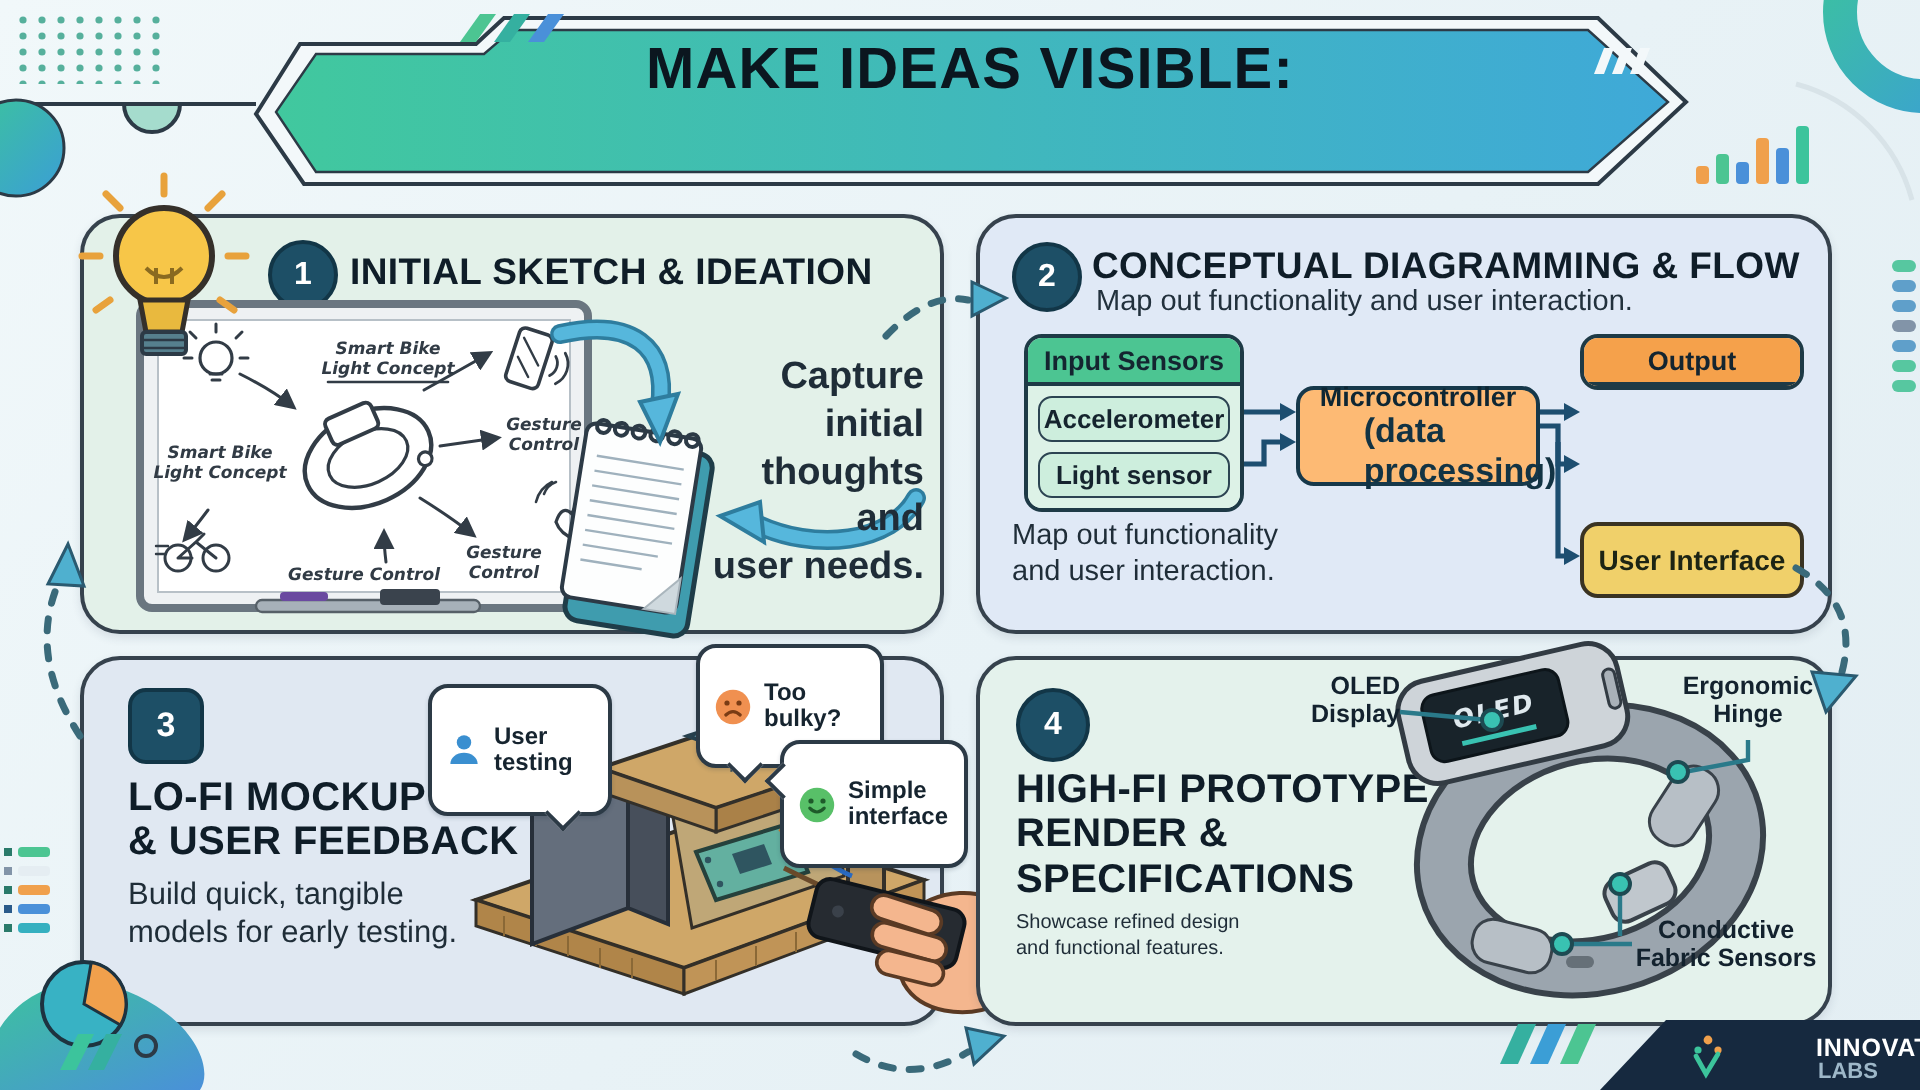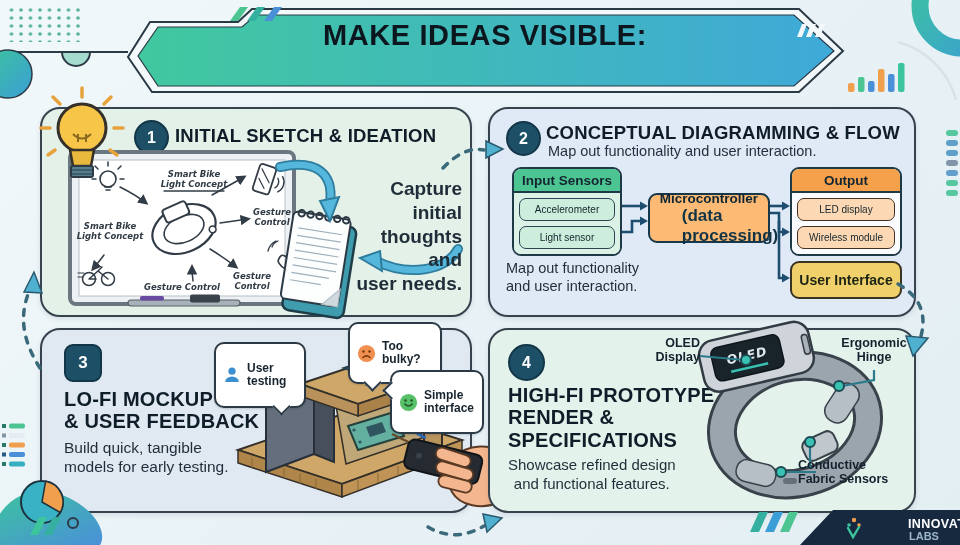--- a/index.html
+++ b/index.html
@@ -21,21 +21,21 @@
   .pre{white-space:pre-line;}
   .hdr-text{position:absolute;left:170px;top:19px;width:630px;text-align:center;z-index:4;color:#0b161f;}
   .hdr-title{font-size:29px;font-weight:800;letter-spacing:.6px;}
   .hdr-sub{font-size:19.5px;font-weight:800;margin-top:1px;letter-spacing:.2px;}
   
   .flow-group{position:absolute;border:2px solid #1e3a46;border-radius:9px;overflow:hidden;background:#fff;}
   .flow-head{height:22px;display:flex;align-items:center;justify-content:center;
              font-weight:700;font-size:13.5px;color:#142530;border-bottom:2px solid #1e3a46;}
   .flow-body{padding:5px 5px;display:flex;flex-direction:column;gap:5px;}
   .flow-item{height:21px;border:1.8px solid #2c4452;border-radius:7px;display:flex;align-items:center;
-             justify-content:center;font-size:10px;font-weight:400;color:#15242e;}
+             justify-content:center;font-size:13px;font-weight:700;color:#15242e;}
   .node{position:absolute;border-radius:9px;display:flex;flex-direction:column;align-items:center;justify-content:center;}
   
   .bubble{position:absolute;background:#fff;border:2px solid #2c3a46;border-radius:10px;
           display:flex;align-items:center;gap:6px;padding:12px 7px;z-index:3;box-shadow:0 1px 2px rgba(30,50,70,.2);}
   .bubble-text{font-size:12px;font-weight:800;color:#16242f;line-height:1.12;white-space:pre-line;}
   .tail{position:absolute;width:11px;height:11px;background:#fff;border-left:2px solid #2c3a46;border-bottom:2px solid #2c3a46;}
   .callout{position:absolute;font-size:12.5px;font-weight:800;color:#13222e;line-height:1.15;white-space:pre-line;z-index:3;}
   .brand{position:absolute;z-index:7;color:#fff;font-weight:800;margin-left:40px;}
 </style>
 </head>
@@ -260,24 +260,20 @@
       </div>
     </div>
 
     <div class="node" style="left:158px;top:84px;width:118px;height:46px;background:#fdba74;border:2.2px solid #16384a;">
       <div style="font-size:13.5px;font-weight:800;color:#0e2633;">Microcontroller</div>
       <div style="font-size:17px;font-weight:600;color:#123344;margin-left:42px;">(data processing)</div>
     </div>
 
     <div class="flow-group" style="left:300px;top:58px;width:108px;">
       <div class="flow-head" style="background:#f5a14b;">Output</div>
-      <div class="flow-body" style="background:#fafcfd;">
-        <div class="flow-item" style="background:#fcd9b4;border-color:#433122;">LED display</div>
-        <div class="flow-item" style="background:#fcd9b4;border-color:#433122;">Wireless module</div>
-      </div>
     </div>
 
     <div class="node" style="left:300px;top:152px;width:108px;height:34px;background:#f0d06a;border:2.2px solid #3a3322;">
       <div style="font-size:14px;font-weight:800;color:#1c2414;">User Interface</div>
     </div>
 
     <div class="caption" style="left:16px;top:150px;font-size:14.5px;font-weight:500;">Map out functionality
 and user interaction.</div>
   </div>
 
@@ -373,21 +369,21 @@
 interface</div>
       <div class="tail" style="left:-7px;top:12px;transform:rotate(45deg);"></div>
     </div>
   </div>
 
   <div class="panel p4">
     <div class="badge circle" style="left:18px;top:14px;width:33px;height:33px;">4</div>
     <div class="ptitle pre" style="left:18px;top:54px;font-size:20px;line-height:1.12;">HIGH-FI PROTOTYPE
 RENDER &amp;
 SPECIFICATIONS</div>
-    <div class="caption" style="left:18px;top:126px;font-size:15px;font-weight:500;text-align:center;">Showcase refined design
+    <div class="caption" style="left:18px;top:126px;font-size:10px;font-weight:500;">Showcase refined design
 and functional features.</div>
 
     <svg class="abs" style="left:0;top:0;overflow:visible;" width="424" height="181">
 
       <ellipse cx="305" cy="95" rx="74" ry="58" transform="rotate(-15 305 95)" fill="none" stroke="#39424a" stroke-width="30"></ellipse>
       <ellipse cx="305" cy="95" rx="74" ry="58" transform="rotate(-15 305 95)" fill="none" stroke="#9ba5ae" stroke-width="24"></ellipse>
 
       <g>
         <rect x="340" y="52" width="24" height="42" rx="11" transform="rotate(33 352 73)" fill="#b7bfc6" stroke="#39424a" stroke-width="1.5"></rect>
         <rect x="246" y="132" width="40" height="22" rx="10" transform="rotate(14 266 143)" fill="#b7bfc6" stroke="#39424a" stroke-width="1.5"></rect>
@@ -416,21 +412,21 @@
         <circle cx="349" cy="56" r="5"></circle>
         <circle cx="320" cy="112" r="5"></circle>
         <circle cx="291" cy="142" r="5"></circle>
       </g>
     </svg>
 
     <div class="callout" style="left:138px;top:6px;width:72px;text-align:right;">OLED
 Display</div>
     <div class="callout" style="left:348px;top:6px;width:72px;text-align:center;">Ergonomic
 Hinge</div>
-    <div class="callout" style="left:308px;top:128px;width:94px;">Conductive
+    <div class="callout" style="left:326px;top:128px;width:94px;text-align:center;">Conductive
 Fabric Sensors</div>
   </div>
 
   <svg class="layer" width="960" height="545" style="z-index:6;">
     <defs>
       <linearGradient id="tealBlue2" x1="0" y1="0" x2="1" y2="1">
         <stop offset="0" stop-color="#3cc49c"></stop>
           <stop offset="1" stop-color="#4a90d9"></stop>
       </linearGradient>
     </defs>

